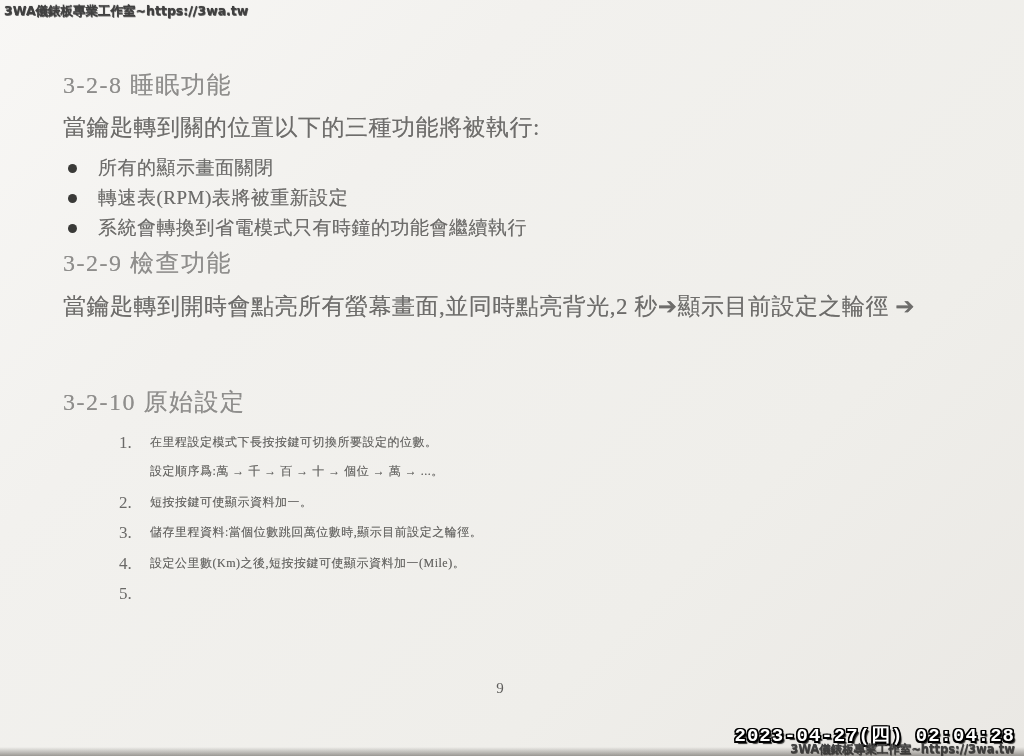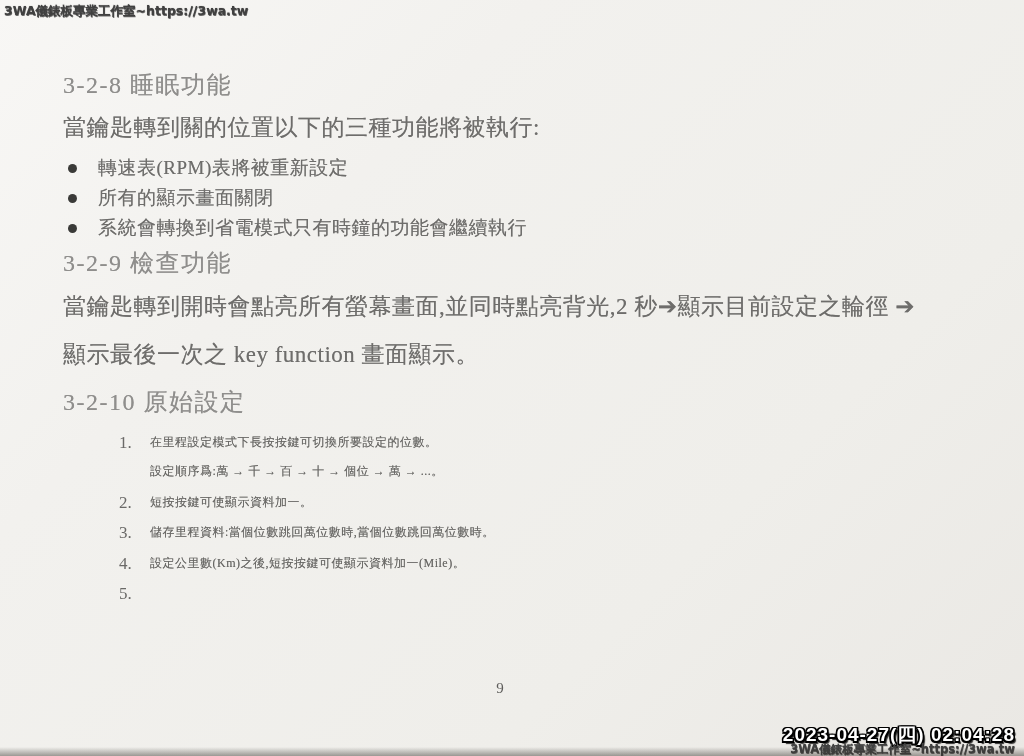--- a/index.html
+++ b/index.html
@@ -18,21 +18,21 @@
   
   .wm{
     position:absolute;font-family:"DejaVu Sans","Liberation Sans",sans-serif;
     font-weight:bold;color:#404040;letter-spacing:0px;
     text-shadow:0.5px 0.5px 0 rgba(0,0,0,0.55),0 0 1px rgba(0,0,0,0.4);
   }
   .wm-top{left:4px;top:3px;font-size:12.5px;}
   .wm-bottom{right:9px;top:742px;font-size:11.5px;}
   .timestamp{
     position:absolute;right:9px;top:722px;
-    font-family:Liberation Sans, sans-serif;
+    font-family:Liberation Mono, monospace;
     font-weight:bold;font-size:19px;color:#ffffff;letter-spacing:1px;
     text-shadow:
       -1.5px -1.5px 0 #000,1.5px -1.5px 0 #000,
       -1.5px 1.5px 0 #000,1.5px 1.5px 0 #000,
       0 -1.5px 0 #000,0 1.5px 0 #000,-1.5px 0 0 #000,1.5px 0 0 #000,
       2.5px 2.5px 1px rgba(0,0,0,0.8);
   }
   .load-time{
     position:absolute;left:5px;top:780px;
     font-family:"DejaVu Sans","Liberation Sans",sans-serif;
@@ -81,57 +81,56 @@
 
   <div class="wm wm-top">3WA儀錶板專業工作室~https://3wa.tw</div>
 
   <div class="h-sec" style="top:69px;">3-2-8 睡眠功能</div>
 
   <div class="p-body" style="top:112px;">當鑰匙轉到關的位置以下的三種功能將被執行:</div>
 
   <div class="bullet-list">
     <div class="bullet-row">
       <span class="bullet-dot"></span>
-      <span class="bullet-text">轉速表(RPM)表將被重新設定</span>
+      <span class="bullet-text">所有的顯示畫面關閉</span>
     </div>
     <div class="bullet-row">
       <span class="bullet-dot"></span>
-      <span class="bullet-text">所有的顯示畫面關閉</span>
+      <span class="bullet-text">轉速表(RPM)表將被重新設定</span>
     </div>
     <div class="bullet-row">
       <span class="bullet-dot"></span>
       <span class="bullet-text">系統會轉換到省電模式只有時鐘的功能會繼續執行</span>
     </div>
   </div>
 
   <div class="h-sec" style="top:247px;">3-2-9 檢查功能</div>
 
   <div class="p-body" style="top:291px;">當鑰匙轉到開時會點亮所有螢幕畫面,並同時點亮背光,2 秒➔顯示目前設定之輪徑 ➔</div>
-  <div class="p-body" style="top:339px;">顯示最後一次之 key function 畫面顯示。</div>
 
   <div class="h-sec" style="top:386px;">3-2-10 原始設定</div>
 
   <div class="num-list">
     <div class="num-row">
       <div class="num-cell">1.</div>
       <div class="num-content">
         <div class="num-line">在里程設定模式下長按按鍵可切換所要設定的位數。</div>
         <div class="num-line">設定順序爲:萬 → 千 → 百 → 十 → 個位 → 萬 → ...。</div>
       </div>
     </div>
     <div class="num-row">
       <div class="num-cell">2.</div>
       <div class="num-content">
         <div class="num-line">短按按鍵可使顯示資料加一。</div>
       </div>
     </div>
     <div class="num-row">
       <div class="num-cell">3.</div>
       <div class="num-content">
-        <div class="num-line">儲存里程資料:當個位數跳回萬位數時,當個位數跳回萬位數時。</div>
+        <div class="num-line">儲存里程資料:當個位數跳回萬位數時,顯示目前設定之輪徑。</div>
       </div>
     </div>
     <div class="num-row">
       <div class="num-cell">4.</div>
       <div class="num-content">
         <div class="num-line">設定公里數(Km)之後,短按按鍵可使顯示資料加一(Mile)。</div>
       </div>
     </div>
     <div class="num-row">
       <div class="num-cell">5.</div>

